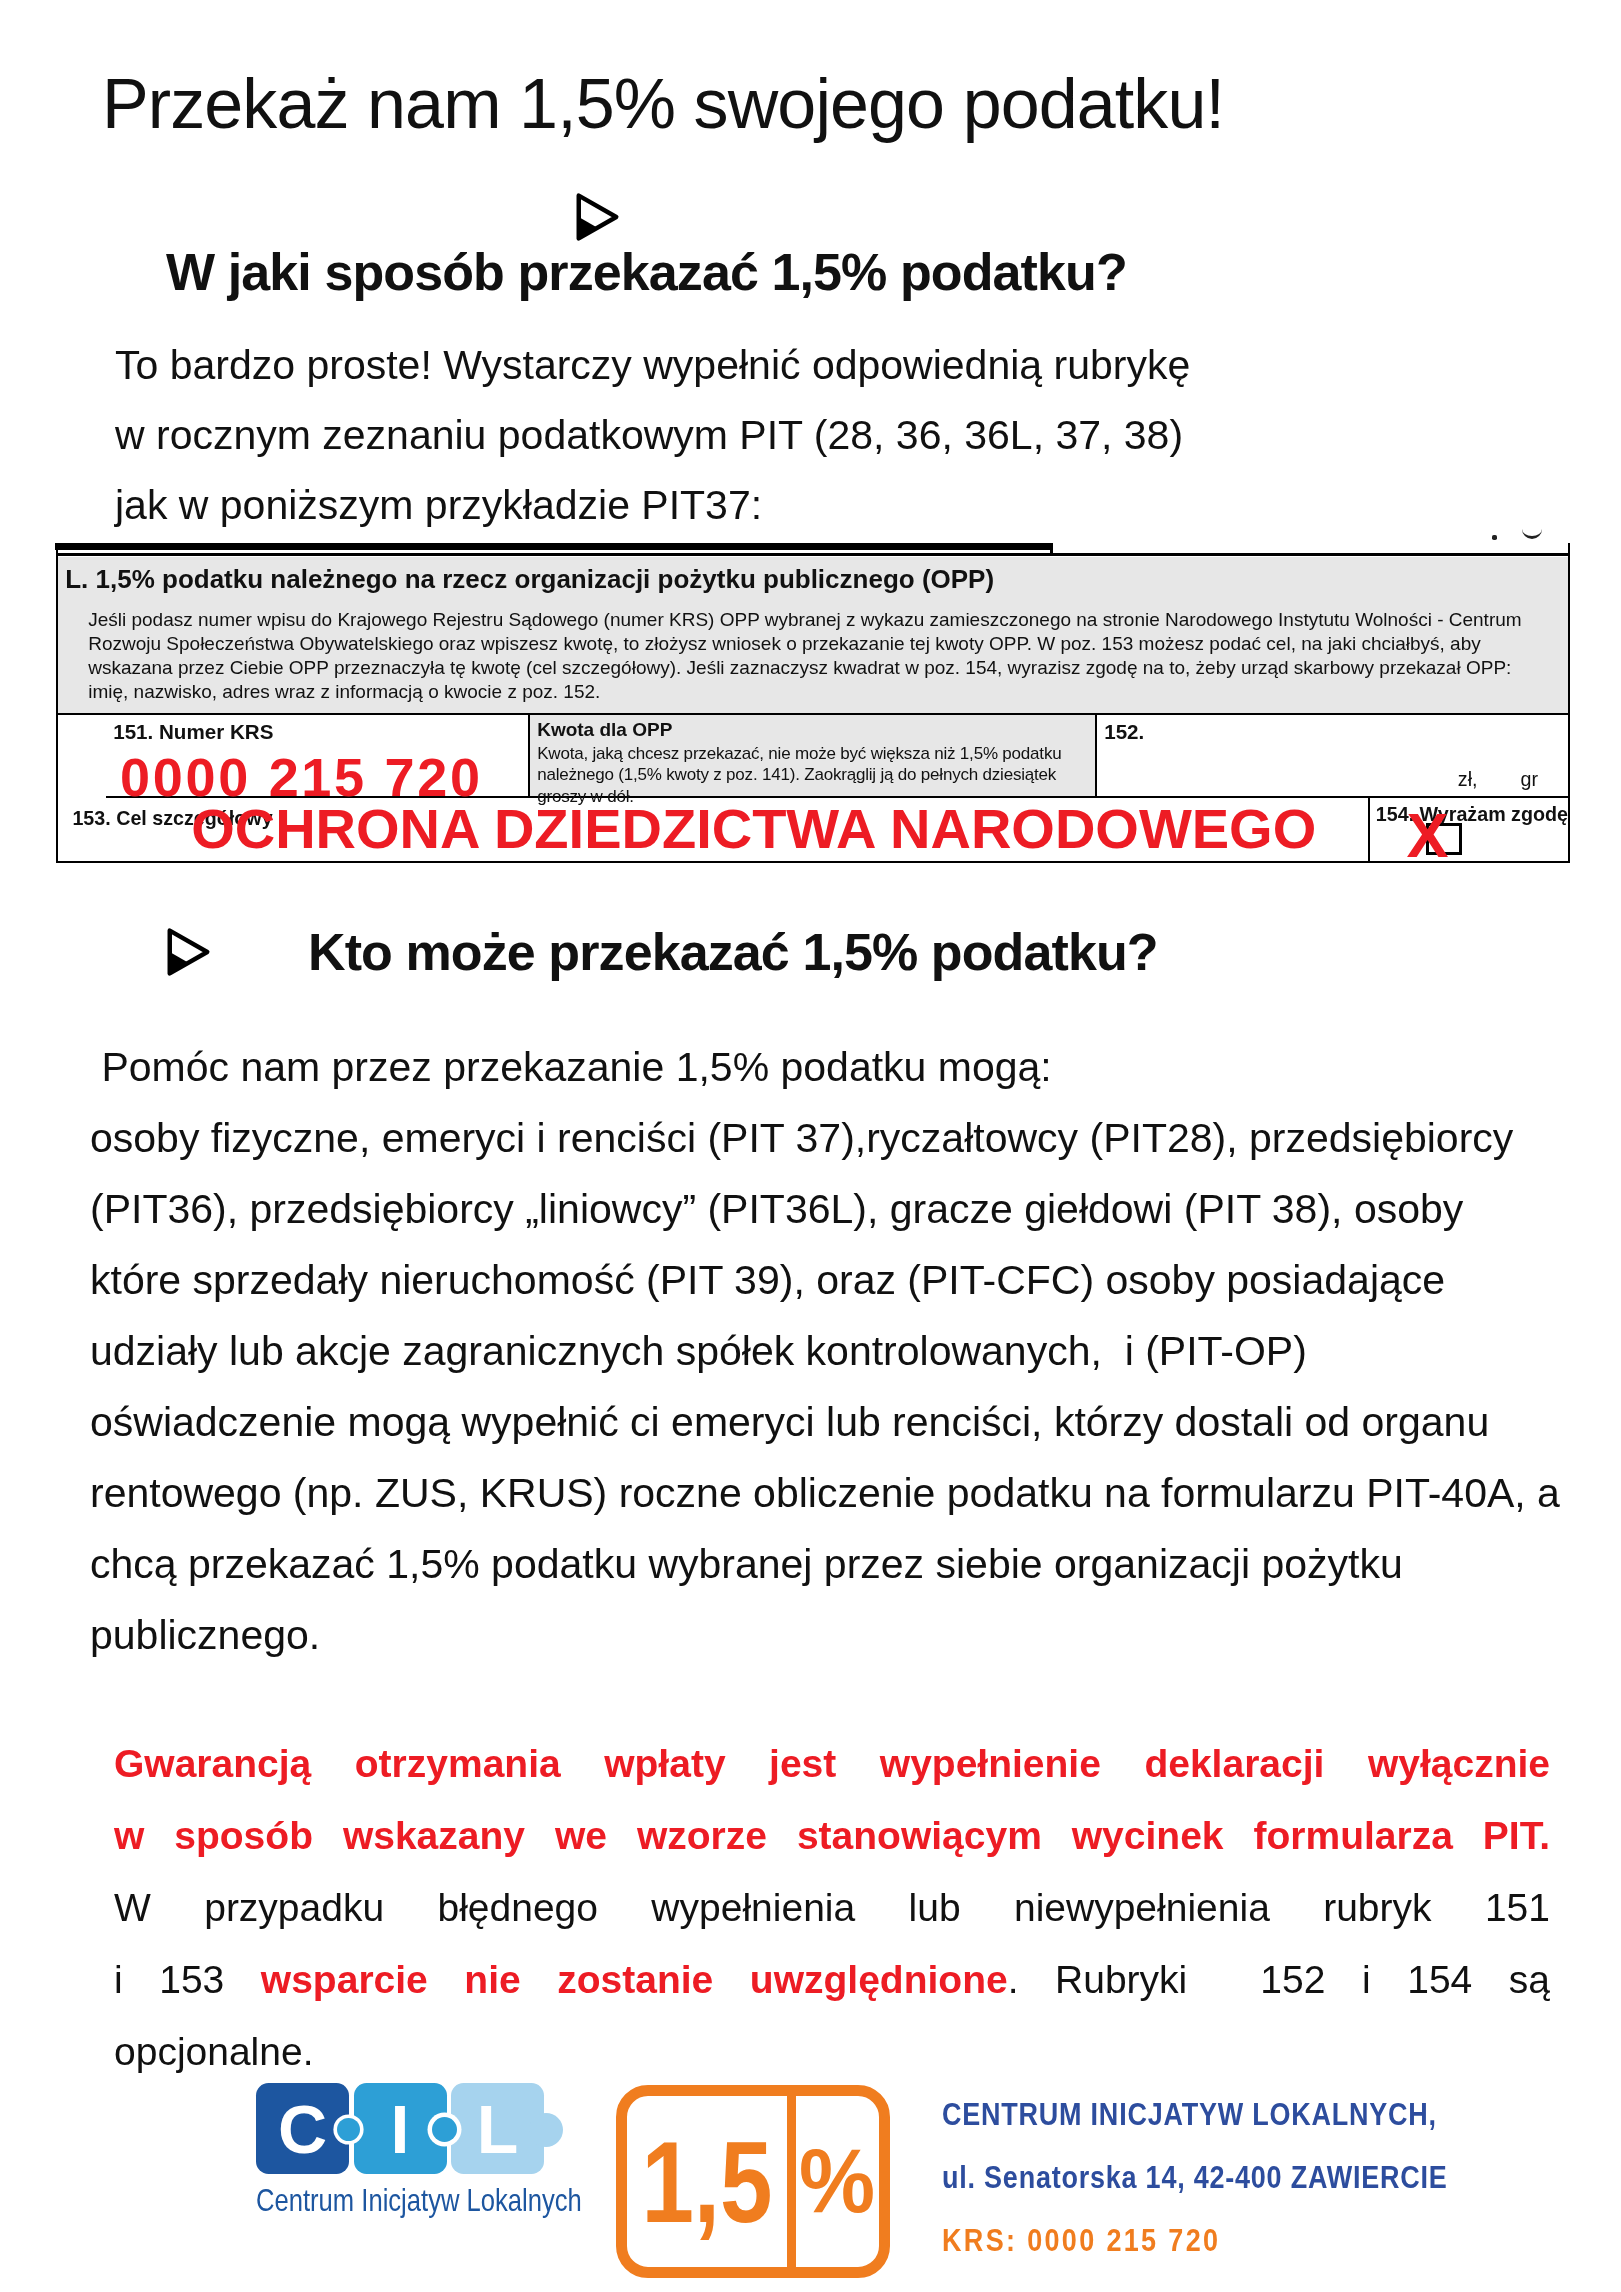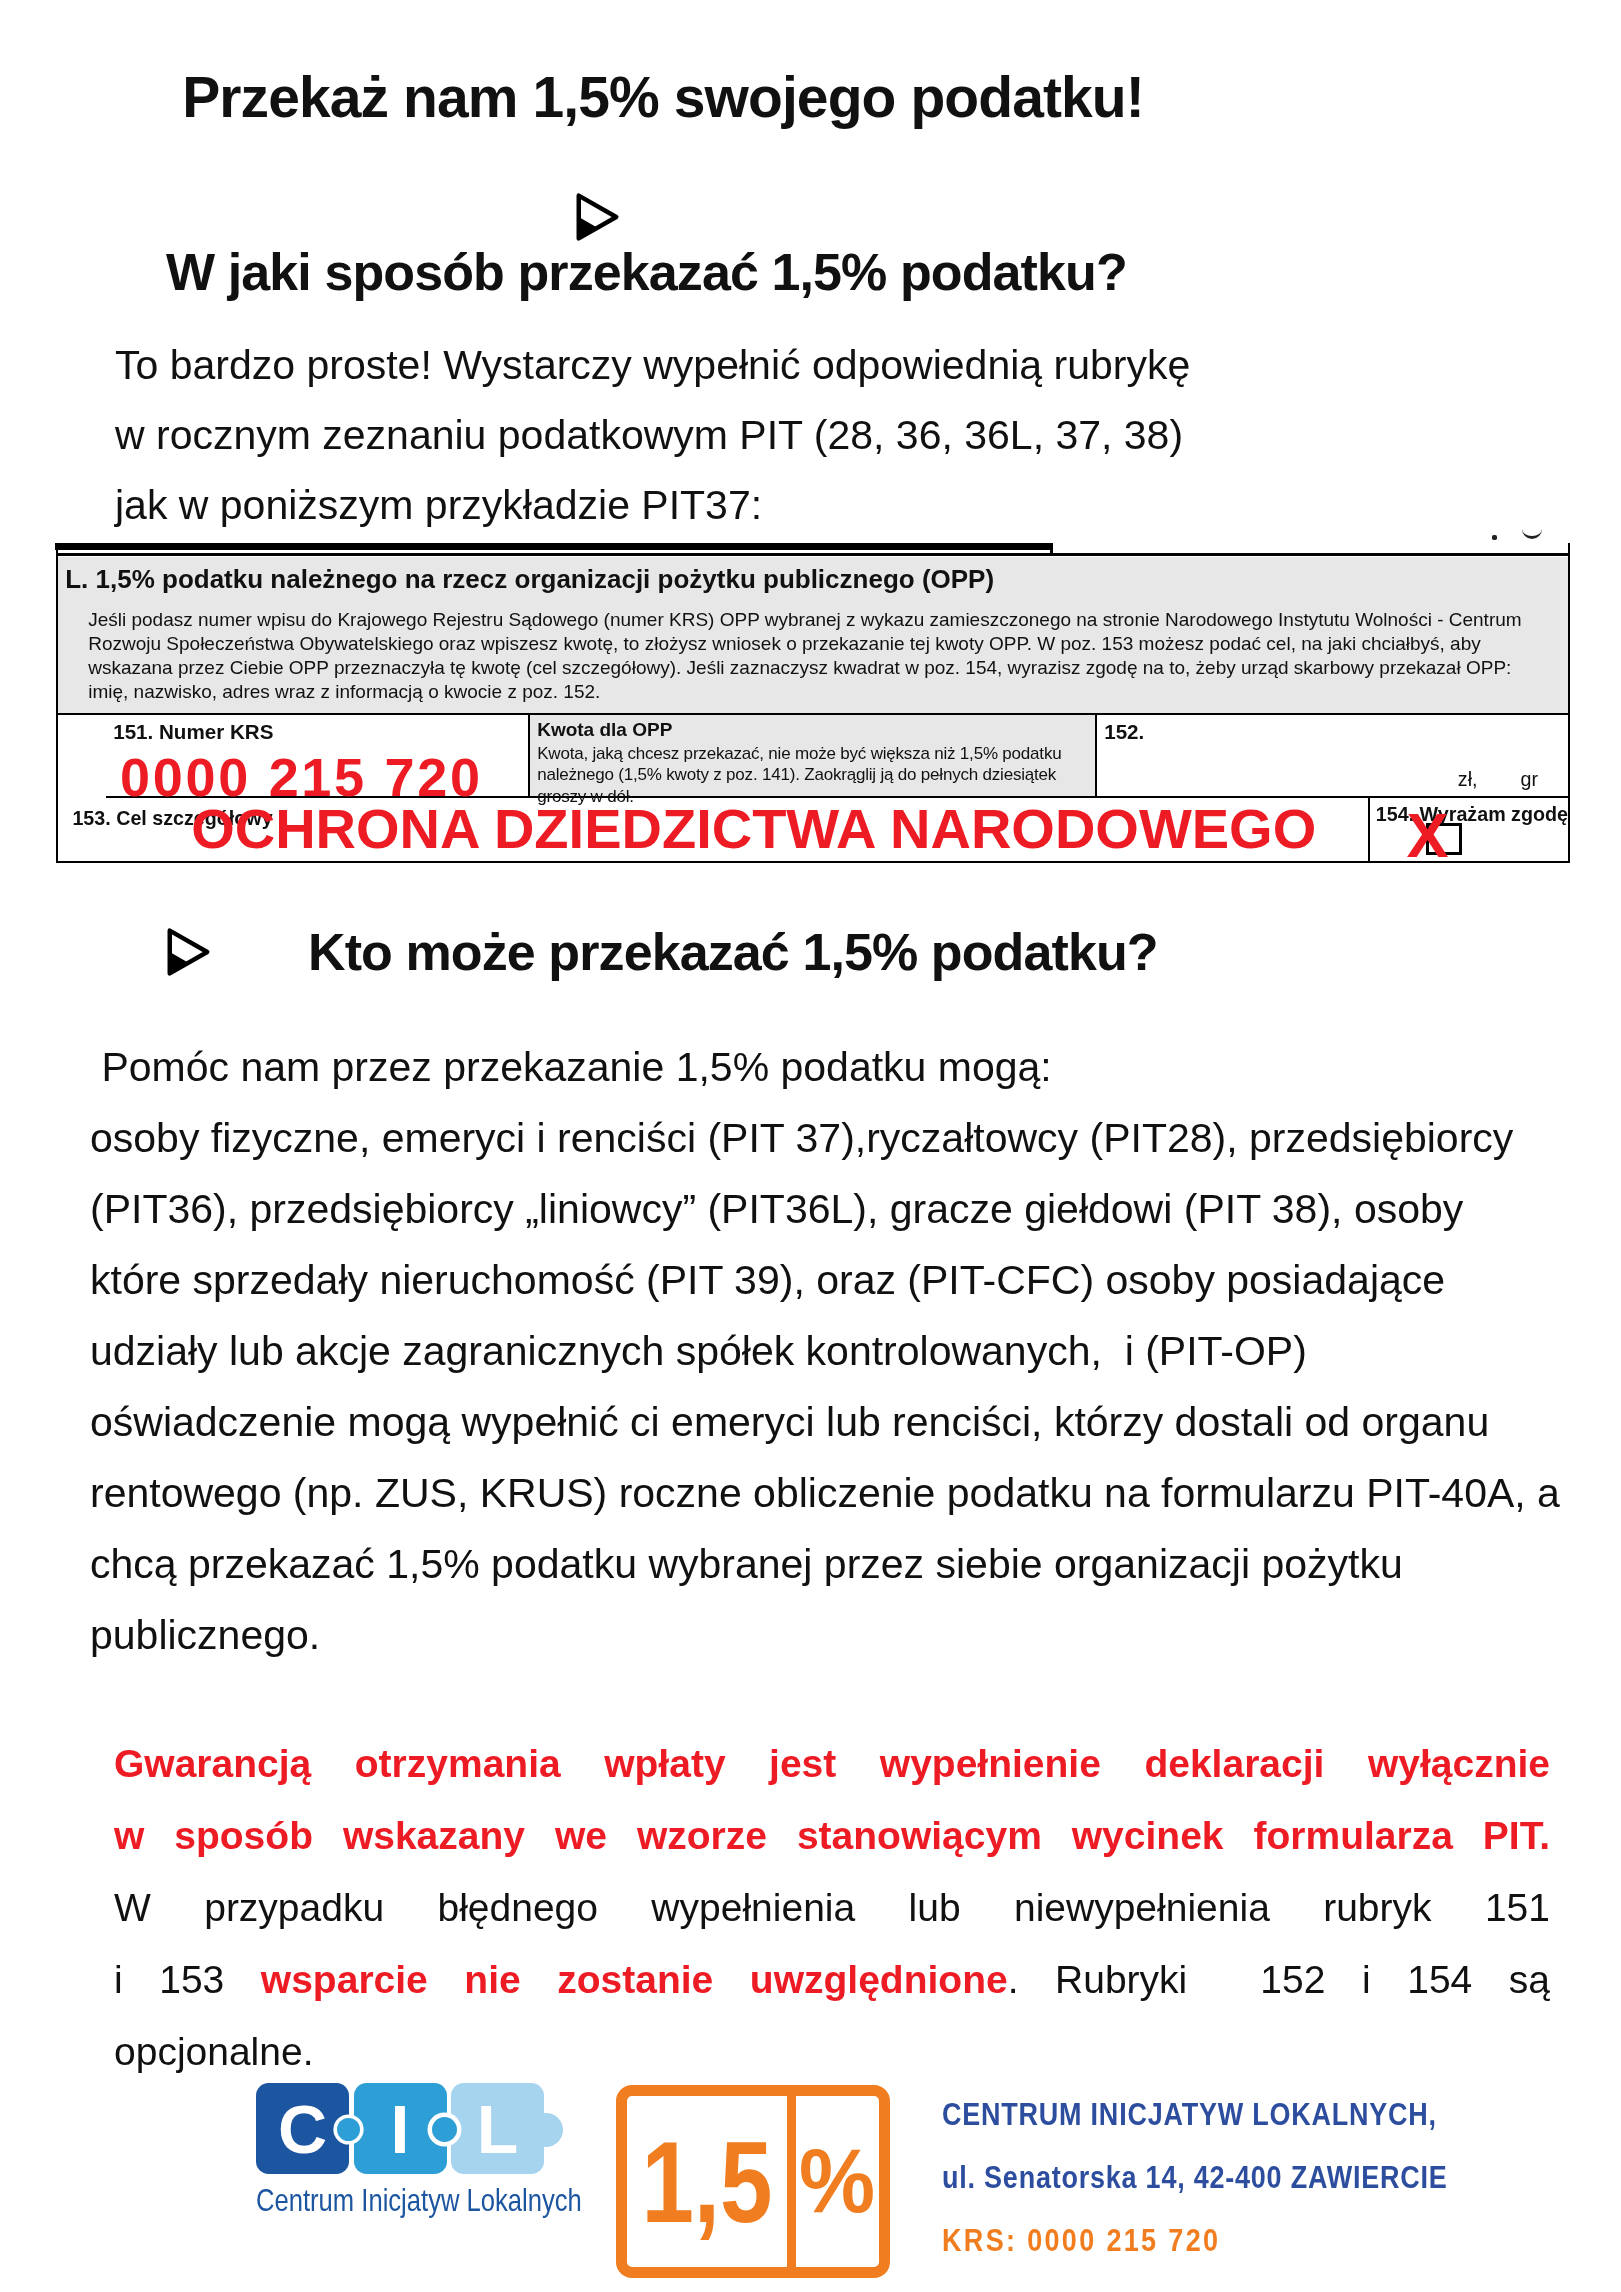--- a/index.html
+++ b/index.html
@@ -14,21 +14,21 @@
   }
   *{box-sizing:border-box;margin:0;padding:0}
   html,body{background:#fff}
   body{
     width:1621px;height:2293px;position:relative;overflow:hidden;
     font-family:"Liberation Sans","DejaVu Sans",sans-serif;color:var(--ink);
   }
   
   .doc-title{
     position:absolute;top:64px;left:0;width:1326px;text-align:center;
-    font-size:57px;font-weight:700;letter-spacing:-0.9px;
+    font-size:70px;font-weight:400;letter-spacing:-0.9px;
   }
   .section-heading{position:absolute;left:166px;display:flex;align-items:center;}
   .section-heading .arrow{width:45px;height:50px;flex:0 0 auto;margin-right:97px;}
   .section-heading .ht{font-size:52px;font-weight:700;letter-spacing:-0.9px;white-space:nowrap;}
   #heading-how{top:192px;flex-direction:column;}
   #heading-who{top:922px;}
   
   .intro{position:absolute;left:115px;top:330px;font-size:41px;line-height:70px;}
   
   .pit-form{
@@ -103,21 +103,21 @@
   .knob{position:absolute;border-radius:50%;z-index:3;}
   .knob-1{left:81px;top:35px;width:23px;height:23px;background:var(--blue-mid);box-shadow:0 0 0 3.6px #fff;}
   .knob-2{left:176px;top:34px;width:25px;height:25px;background:var(--blue-mid);box-shadow:0 0 0 4.5px #fff;}
   .knob-3{left:273px;top:29.6px;width:34px;height:34px;background:var(--blue-light);}
   .cil-caption{
     position:absolute;left:0;top:99px;color:var(--blue-dark);font-size:32px;white-space:nowrap;
     transform:scaleX(0.80);transform-origin:left;
   }
   .badge-15{
     position:absolute;left:616px;top:2085px;width:274px;height:193px;
-    border:11.6px solid var(--orange);border-radius:16px;display:flex;background:#fff;
+    border:11.6px solid var(--orange);border-radius:32px;display:flex;background:#fff;
   }
   .badge-left{flex:1.62;display:flex;align-items:center;justify-content:center;border-right:9.9px solid var(--orange);}
   .badge-right{flex:1;display:flex;align-items:center;justify-content:center;}
   .badge-left span{
     font-size:115px;font-weight:700;color:var(--orange);transform:scaleX(0.82);white-space:nowrap;
   }
   .badge-right span{font-size:90px;font-weight:700;color:var(--orange);transform:scaleX(0.95);}
   .org-text{position:absolute;left:942px;top:2083px;}
   .org-line{
     font-size:31px;font-weight:700;line-height:63px;color:var(--org-blue);

